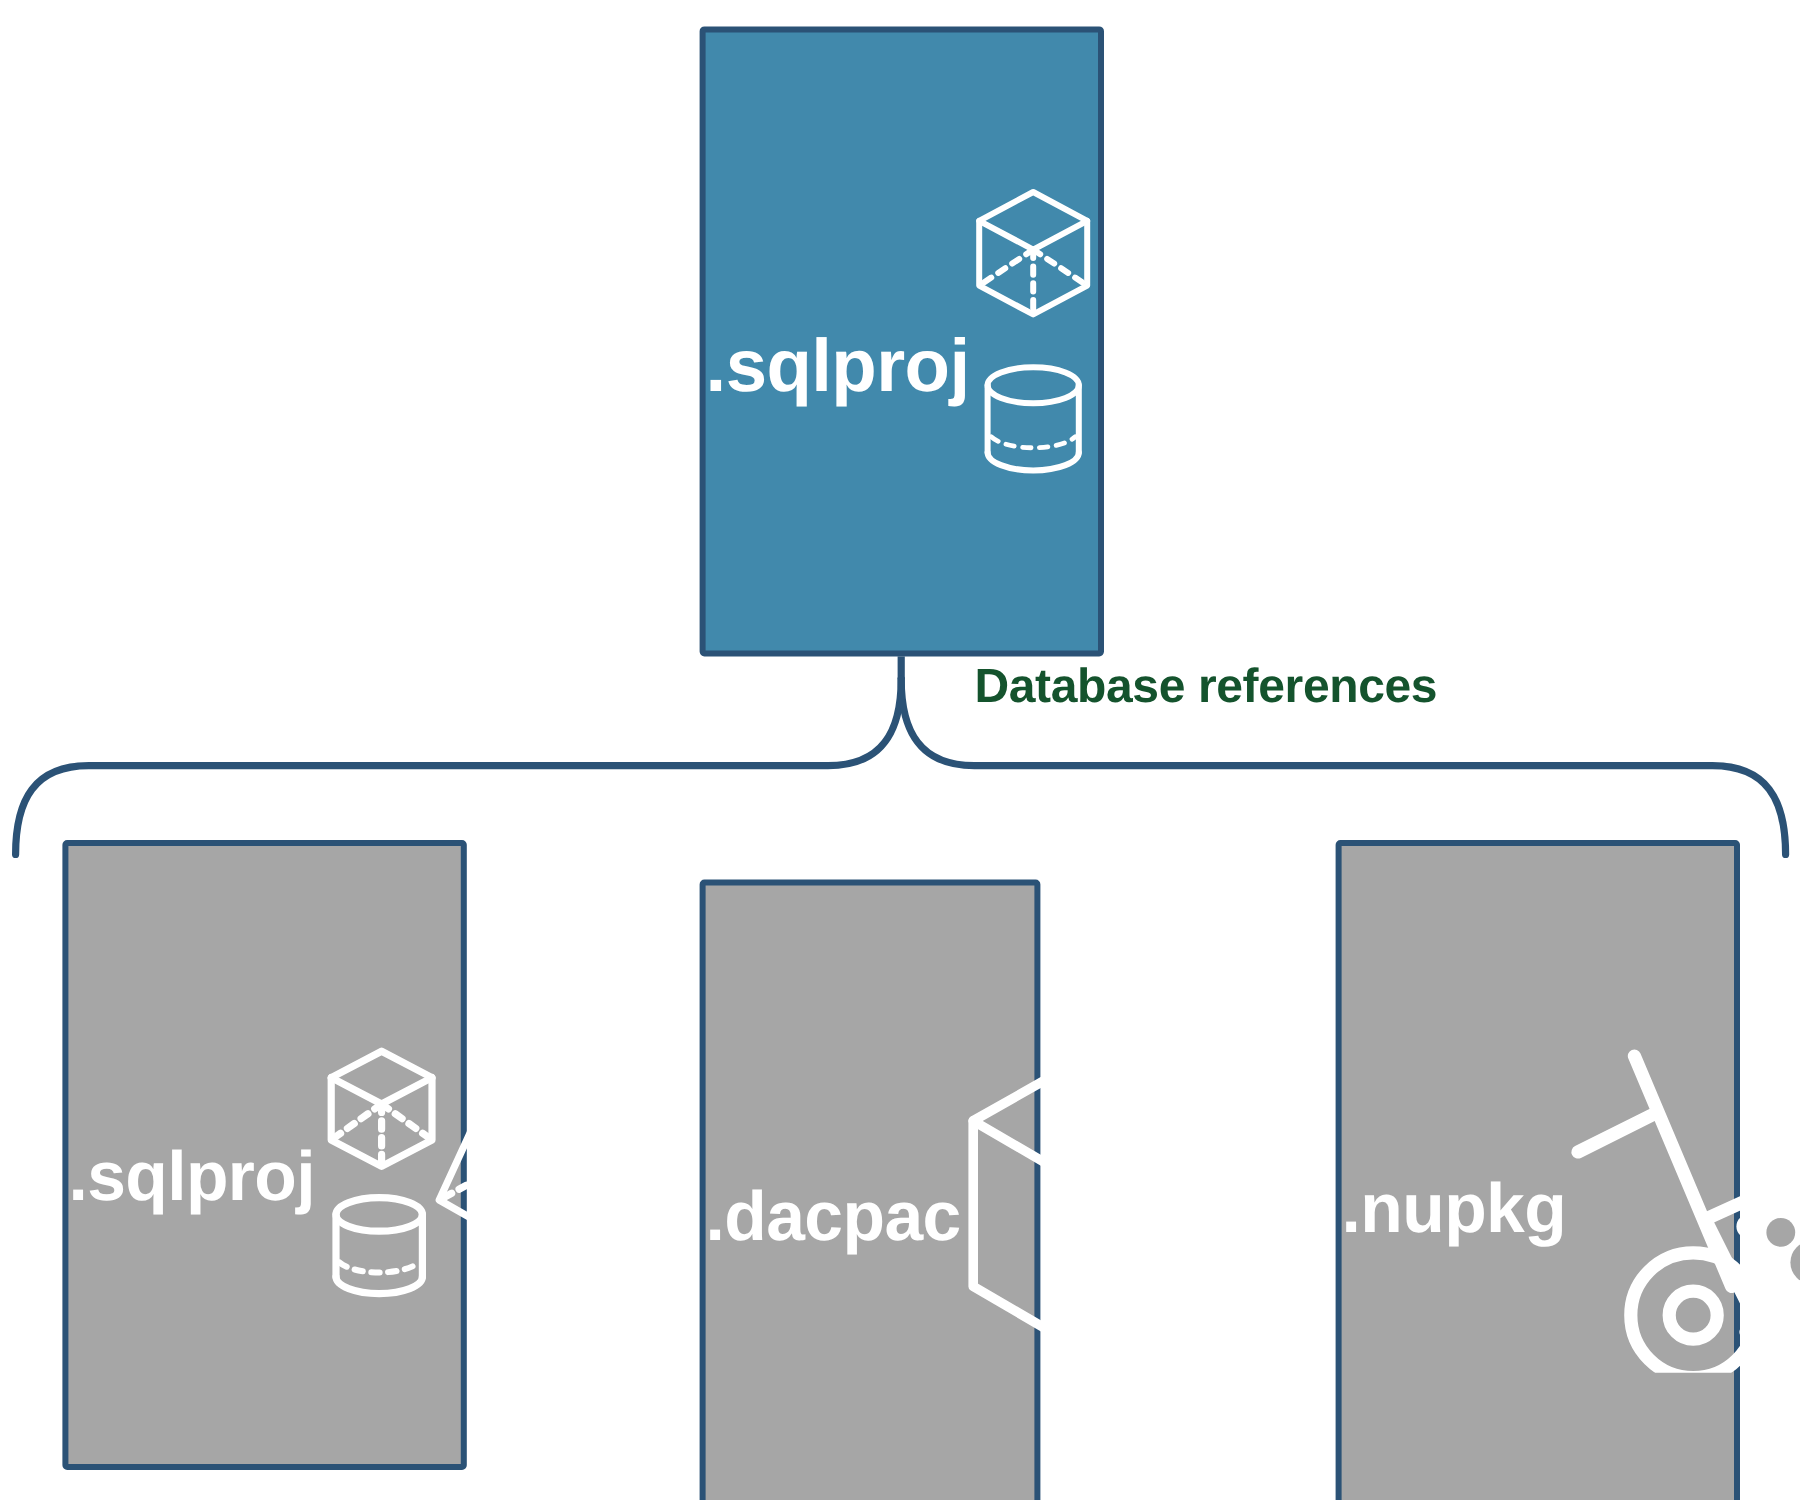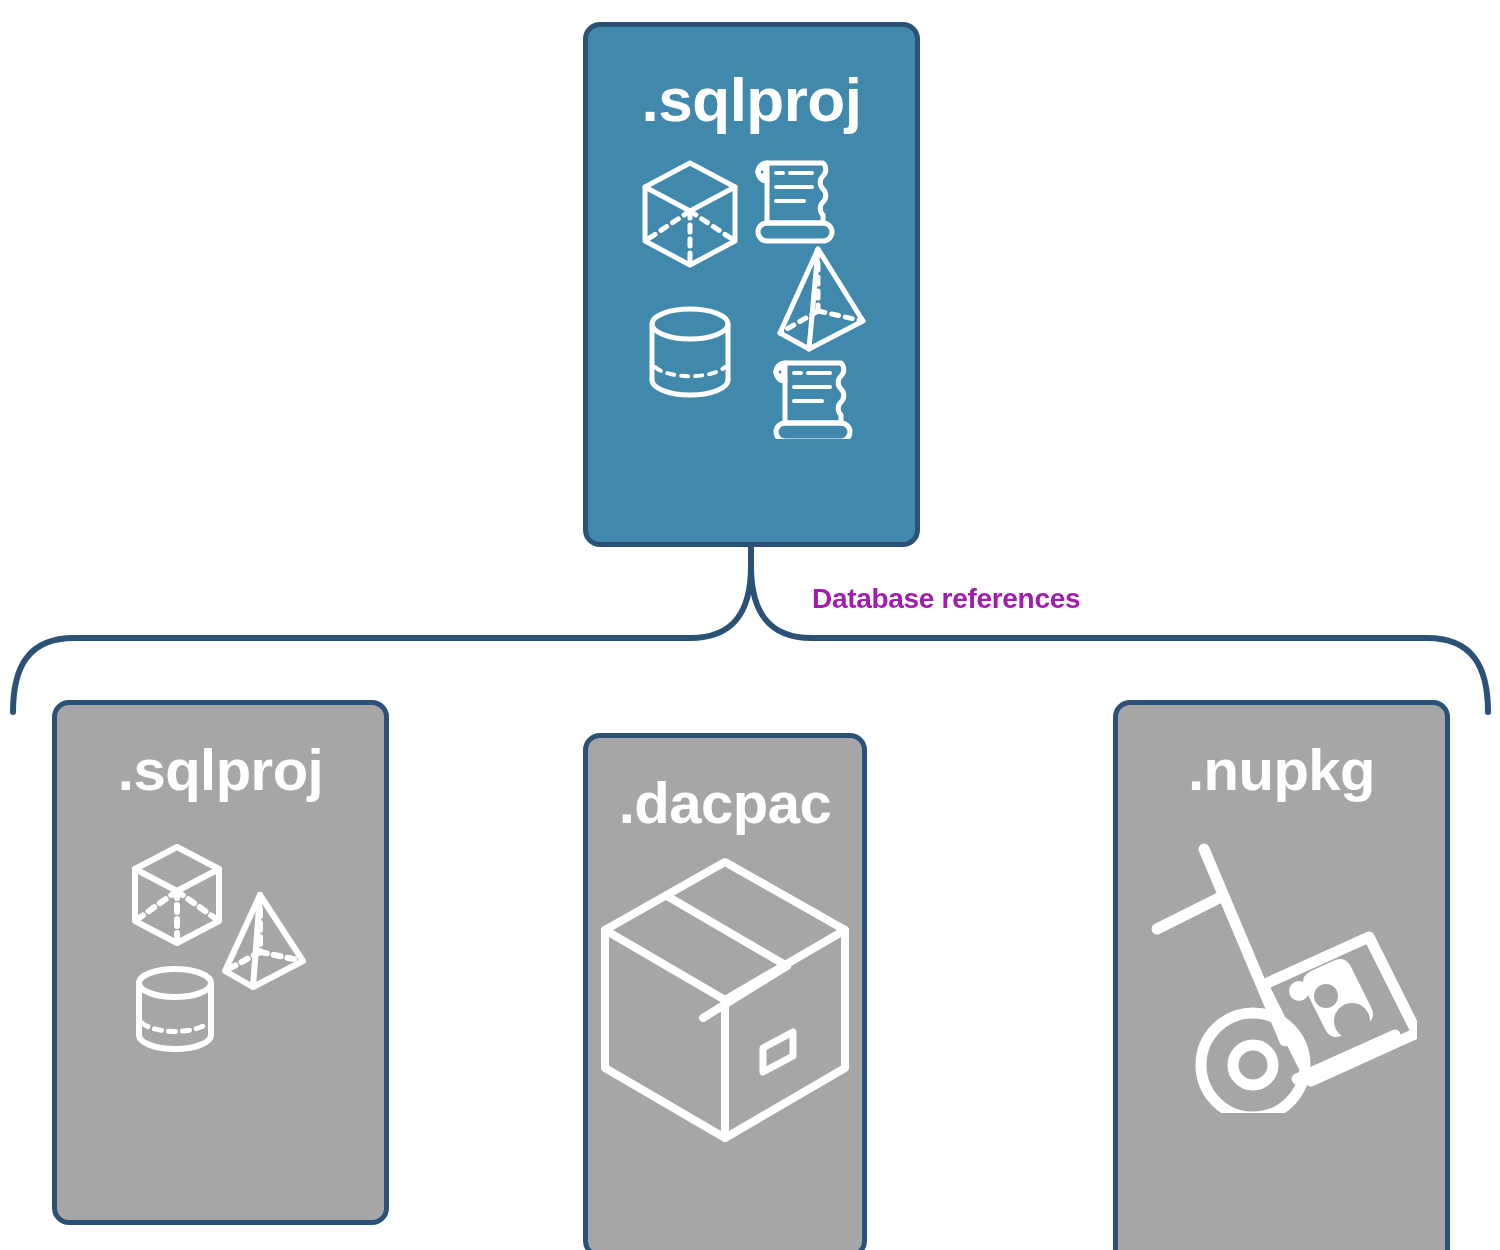--- a/index.html
+++ b/index.html
@@ -14,25 +14,25 @@
     position: relative;
     width: 1500px;
     height: 1250px;
     background: #ffffff;
     overflow: hidden;
   }
 
   
   .node {
     position: absolute;
-    border-radius: 17px;
+    border-radius: 4px;
     border: 5px solid #2b5276;
     box-sizing: border-box;
     display: flex;
-    flex-direction: column;
+    flex-direction: row;
     align-items: center;
   }
   .node.primary {
     background: #4189ac;
   }
   .node.secondary {
     background: #a6a6a6;
   }
   .node-title {
     color: #ffffff;
@@ -86,24 +86,24 @@
     top: 0;
     width: 1500px;
     height: 1250px;
     pointer-events: none;
   }
 
   
   #edge-label {
     position: absolute;
     left: 812px;
-    top: 583px;
-    font-size: 28px;
+    top: 550px;
+    font-size: 40px;
     font-weight: bold;
-    color: #a21caf;
+    color: #14532d;
     white-space: nowrap;
     letter-spacing: -0.3px;
   }
 </style>
 </head>
 <body>
 
 <div id="canvas">
 
   <div class="node primary" id="node-root">

